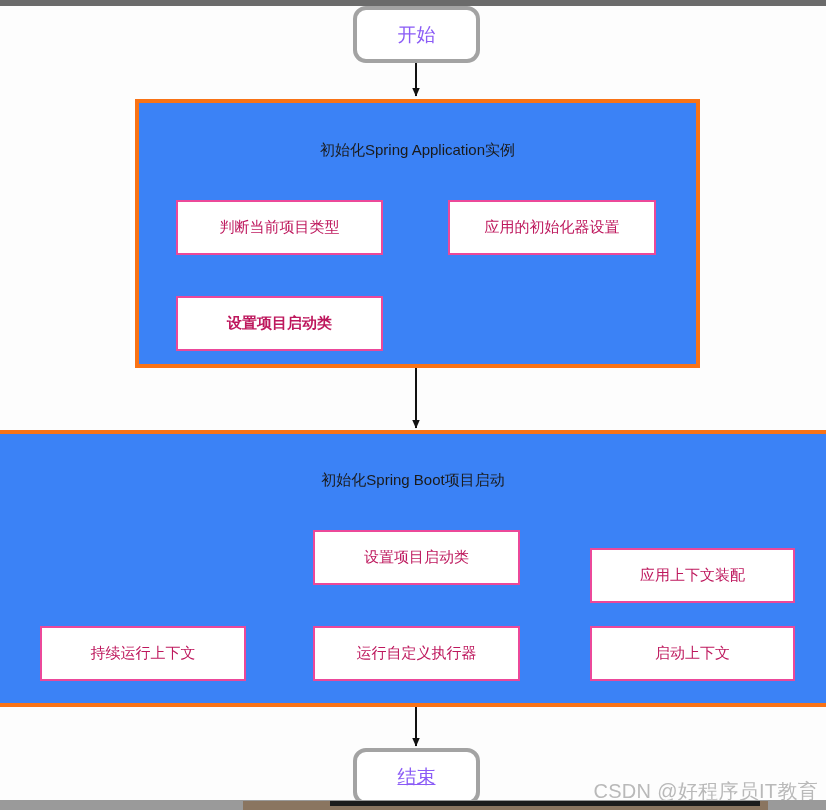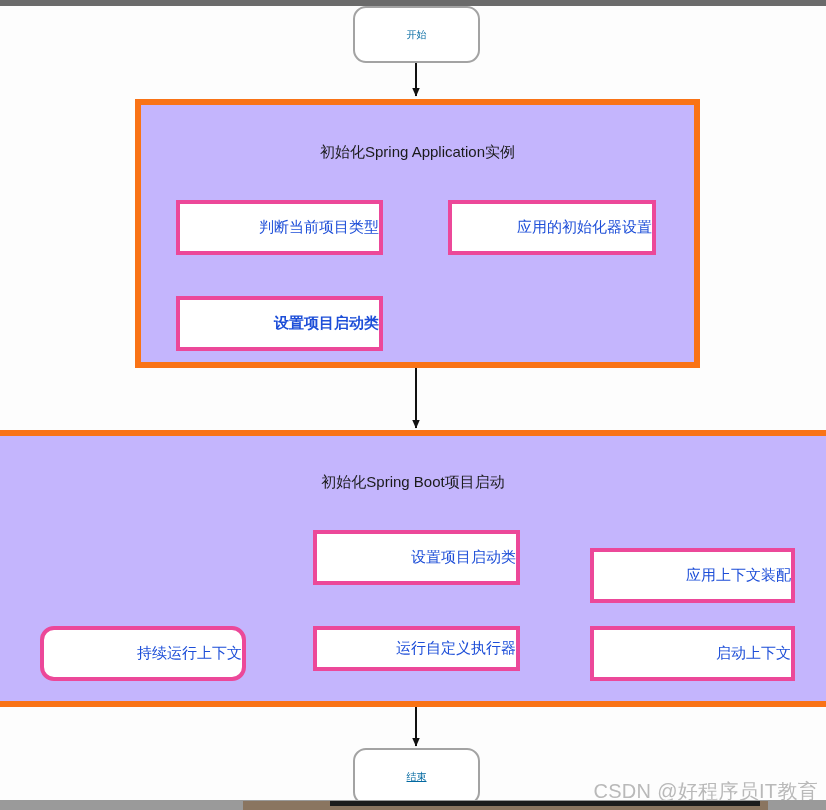--- a/index.html
+++ b/index.html
@@ -40,58 +40,58 @@
   .bottom-thumb {
     position: absolute;
     top: 801px;
     height: 5px;
     background: #1c1c1c;
   }
 
   
   .group {
     position: absolute;
-    background: #c4b5fd;
-    border: 6px solid #f97316;
+    background: #3b82f6;
+    border: 4px solid #f97316;
     box-sizing: border-box;
   }
   .group-title {
     position: absolute;
     left: 0;
     width: 100%;
     text-align: center;
     font-size: 15px;
     color: #1a1a1a;
     white-space: nowrap;
   }
 
   
   .node {
     position: absolute;
     box-sizing: border-box;
     background: #ffffff;
-    border: 4px solid #ec4899;
+    border: 2px solid #ec4899;
     display: flex;
     align-items: center;
-    justify-content: flex-end;
+    justify-content: center;
     font-size: 15px;
-    color: #1d4ed8;
+    color: #be185d;
     white-space: nowrap;
   }
   .terminator {
     position: absolute;
     box-sizing: border-box;
     background: #ffffff;
-    border: 2px solid #a3a3a3;
+    border: 4px solid #a3a3a3;
     border-radius: 13px;
     display: flex;
     align-items: center;
     justify-content: center;
-    font-size: 10px;
-    color: #0369a1;
+    font-size: 19px;
+    color: #8b5cf6;
     white-space: nowrap;
   }
 
   
   .edge-svg {
     position: absolute;
     left: 0; top: 0;
     width: 826px; height: 810px;
     pointer-events: none;
   }
@@ -165,25 +165,25 @@
 
 
   <div class="node" style="left:313px; top:530px; width:207px; height:55px;">
     <span>设置项目启动类</span>
   </div>
 
   <div class="node" style="left:590px; top:548px; width:205px; height:55px;">
     <span>应用上下文装配</span>
   </div>
 
-  <div class="node" style="left:40px; top:626px; width:206px; height:55px;border-radius:14px;">
+  <div class="node" style="left:40px; top:626px; width:206px; height:55px;">
     <span>持续运行上下文</span>
   </div>
 
-  <div class="node" style="left:313px; top:626px; width:207px; height:45px;">
+  <div class="node" style="left:313px; top:626px; width:207px; height:55px;">
     <span>运行自定义执行器</span>
   </div>
 
   <div class="node" style="left:590px; top:626px; width:205px; height:55px;">
     <span>启动上下文</span>
   </div>
 
   <div class="terminator" style="left:353px; top:748px; width:127px; height:57px;text-decoration:underline;">
     <span>结束</span>
   </div>

